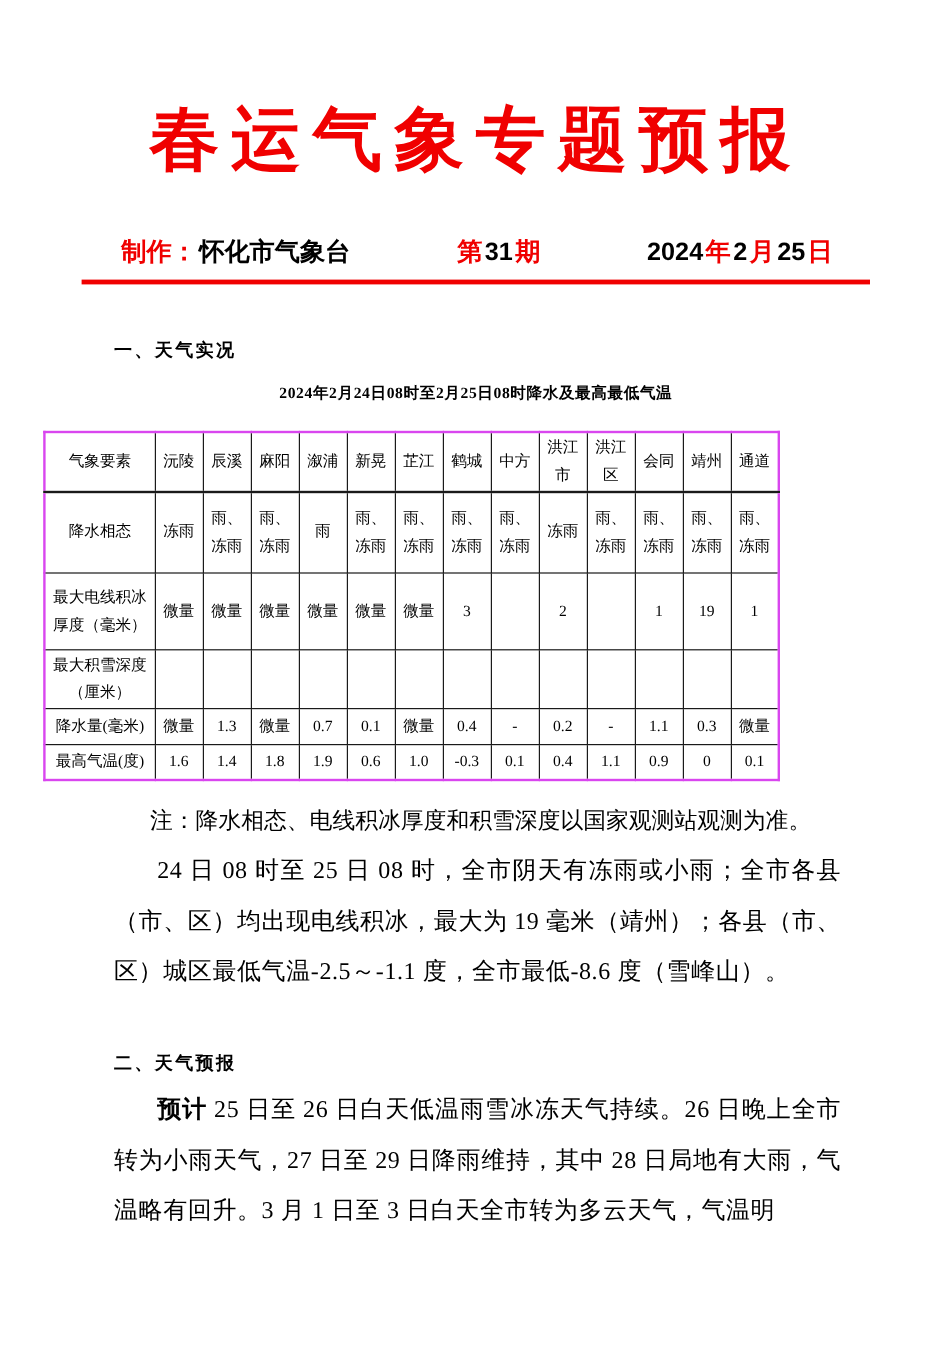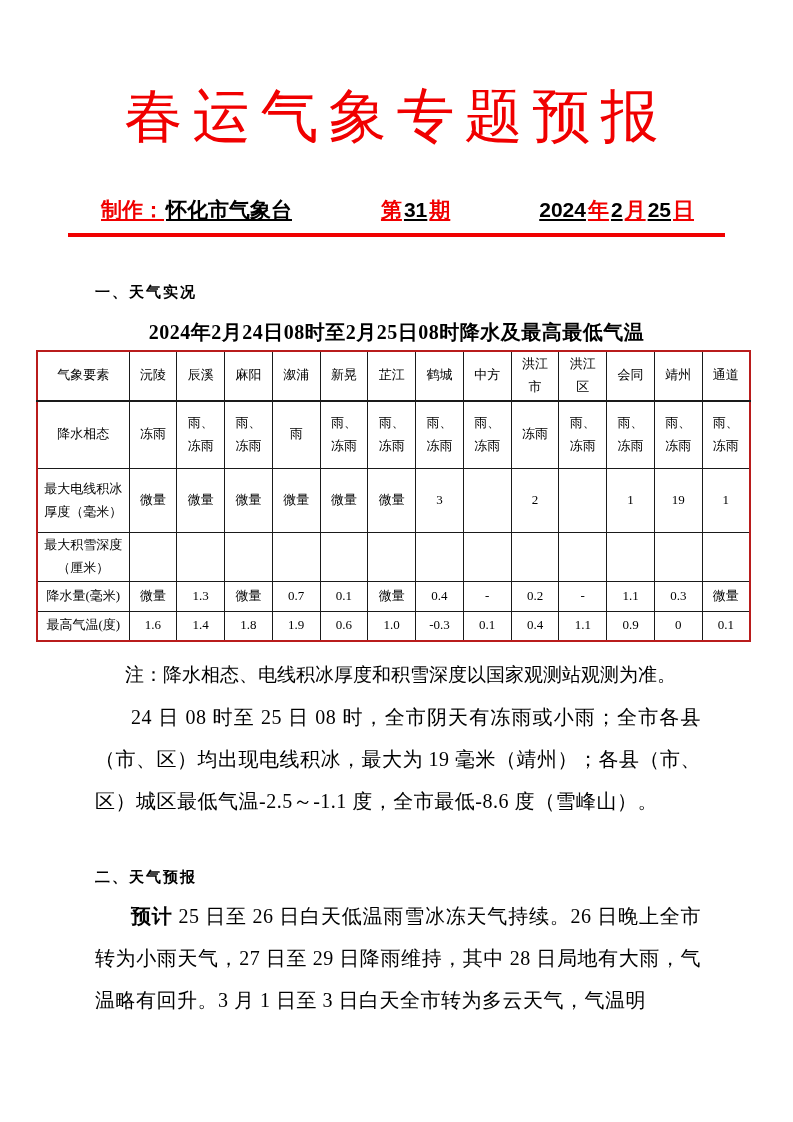--- a/index.html
+++ b/index.html
@@ -8,67 +8,67 @@
     width:793px; height:1122px;
     font-family:"Liberation Serif","DejaVu Serif",serif;
     color:#000; overflow:hidden; position:relative;
   }
   .page { width:793px; height:1122px; padding-top:78px; }
 
   .doc-title {
     text-align:center;
     color:#f00000;
     font-size:58px;
-    font-weight:normal;
+    font-weight:bold;
     letter-spacing:10px;
     padding-left:0;
     font-family:"Liberation Serif","DejaVu Serif",serif;
   }
 
   .meta {
     margin:40px 98px 0 100px;
     display:flex;
     justify-content:space-between;
     align-items:baseline;
     font-size:21px;
     font-weight:bold;
     font-family:"Liberation Sans","DejaVu Sans",sans-serif;
   }
   .meta .red { color:#f00000; }
   .meta .blk { color:#000; }
-  .meta-item span { margin:0 1px;text-decoration:underline; }
+  .meta-item span { margin:0 1px; }
 
   .rule {
     margin:9px 68px 0 68px;
     height:4px;
     background:#f00000;
   }
 
   h2.sec {
     margin:46px 0 0 95px;
     font-size:15px;
     font-weight:600;
     font-family:"Liberation Sans","DejaVu Sans",sans-serif;
     letter-spacing:2px;
   }
 
   .table-title {
     margin-top:17px;
     text-align:center;
-    font-size:20px;
+    font-size:13px;
     font-weight:bold;
     letter-spacing:0.5px;
   }
 
   table.wx {
-    margin:4px auto 0 36px;
-    width:715px;
+    margin:22px auto 0 36px;
+    width:614px;
     border-collapse:collapse;
     table-layout:fixed;
-    border:2px solid #b91c1c;
+    border:2px solid #d946ef;
   }
   table.wx th, table.wx td {
     border:1px solid #1a1a1a;
     font-weight:normal;
     font-size:13px;
     text-align:center;
     vertical-align:middle;
     padding:1px 5px;
     line-height:1.75;
   }

